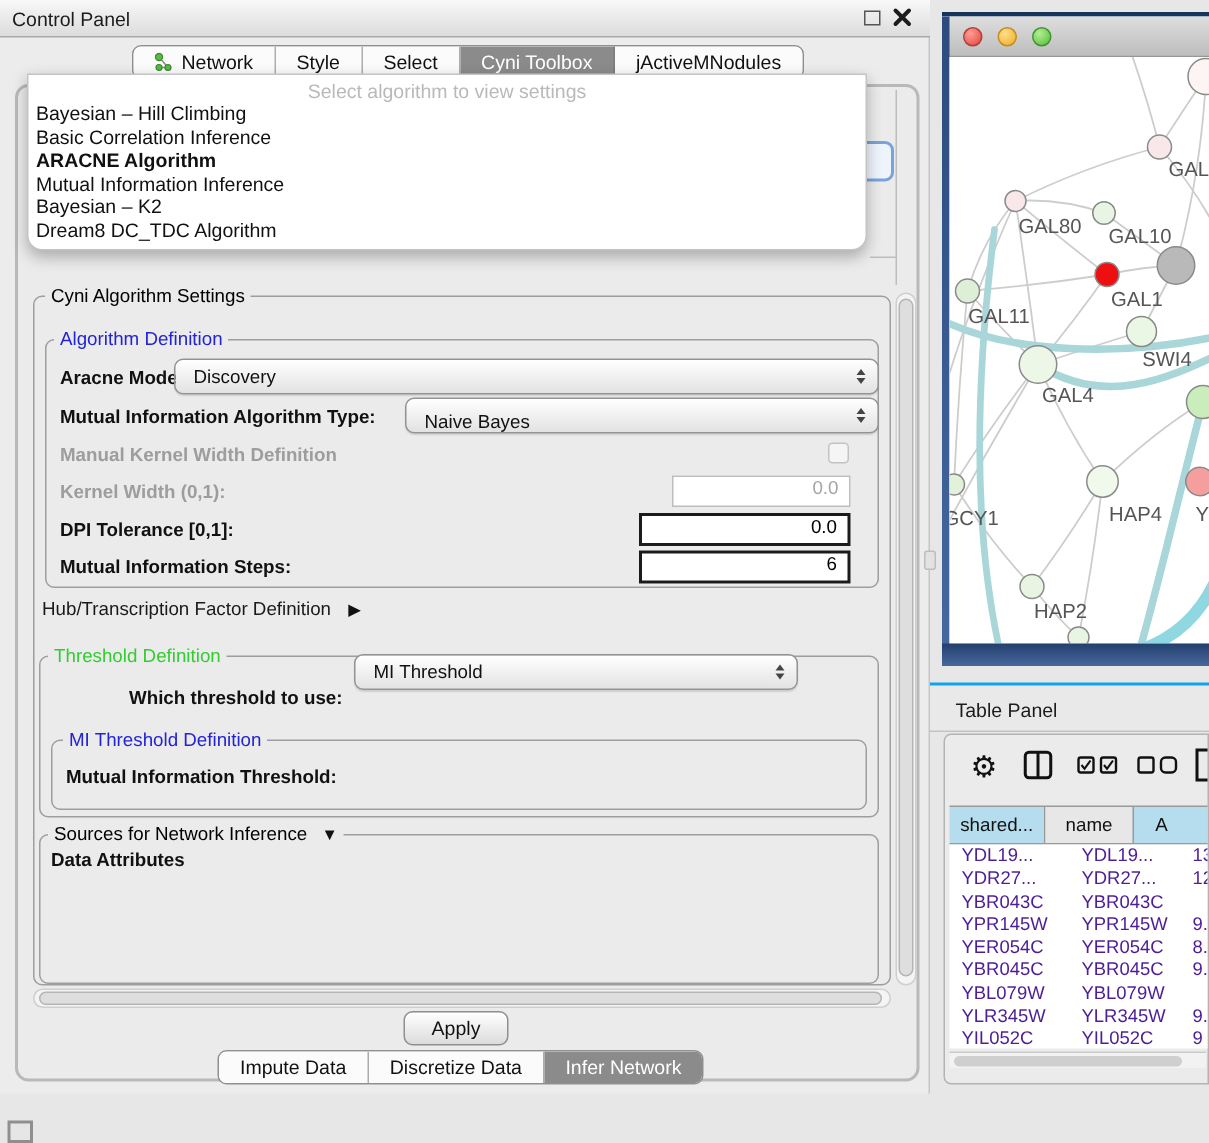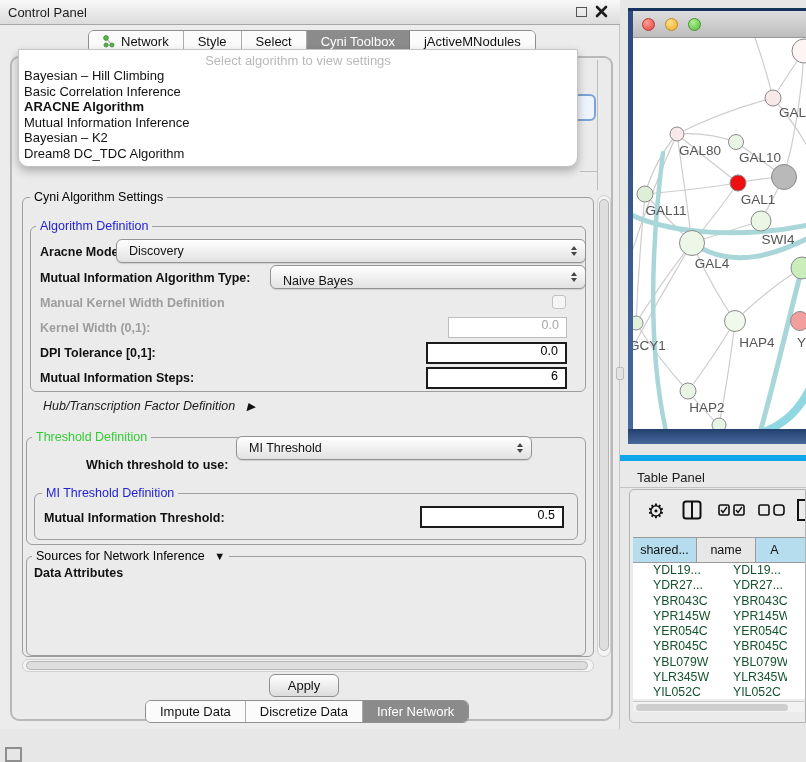--- a/index.html
+++ b/index.html
@@ -79,33 +79,33 @@
   .tl{position:absolute;top:7px;width:13px;height:13px;border-radius:50%;}
   .tl.red{left:14px;background:radial-gradient(circle at 35% 30%,#ff9d94,#e4443c);border:1px solid #b23c33;}
   .tl.yellow{left:37px;background:radial-gradient(circle at 35% 30%,#ffe08a,#f0a924);border:1px solid #bf8e1f;}
   .tl.green{left:60px;background:radial-gradient(circle at 35% 30%,#b2ef8f,#52bc3f);border:1px solid #44922f;}
   .net-left{left:0;top:3px;width:5px;height:426px;background:linear-gradient(#2c4b7e,#44689f);}
   .net-bottom{left:0;top:421px;width:178px;height:15px;background:linear-gradient(#223f6d,#49699c);}
   .net-canvas{left:5px;top:30px;width:173px;height:391px;background:#fff;overflow:hidden;}
   .net-canvas svg text{font-family:"Liberation Sans",sans-serif;font-size:13.5px;fill:#555;}
 
   
-  .tp-strip{left:620px;top:455px;width:186px;height:33px;background:#e9e9e9;border-top:6px solid #0ea5e9;border-bottom:1px solid #c3c3c3;}
+  .tp-strip{left:620px;top:455px;width:186px;height:33px;background:#e9e9e9;border-top:2px solid #0ea5e9;border-bottom:1px solid #c3c3c3;}
   .tp-title{left:17px;top:9px;font-size:13px;color:#1c1c1c;}
   .tp-panel{left:629px;top:489px;width:177px;height:234px;background:#ebebeb;border:1px solid #b3b3b3;border-radius:5px 0 0 5px;overflow:hidden;}
   .tp-toolbar{left:0;top:0;width:177px;height:47px;}
   .gear{position:absolute;left:17px;top:9px;font-size:20px;color:#111;}
   .tbl{position:absolute;left:3px;top:47px;width:174px;}
   .tbl-header{display:flex;height:26px;border-top:1px solid #9a9a9a;border-bottom:1px solid #9a9a9a;}
   .th{display:flex;align-items:center;justify-content:center;font-size:12.5px;color:#111;border-right:1px solid #9a9a9a;height:100%;}
   .th.hl{background:#b5dded;}
   .th.plain{background:#e7e7e7;}
   .tbl-body{background:#fff;}
   .tr{display:flex;height:15.3px;}
-  .td{font-size:12.3px;color:#14532d;padding-left:20px;white-space:nowrap;overflow:hidden;line-height:15.3px;}
+  .td{font-size:12.3px;color:#4c1d95;padding-left:8px;white-space:nowrap;overflow:hidden;line-height:15.3px;}
   .tp-hscroll{position:absolute;left:3px;top:211px;width:171px;height:11px;background:#f2f2f2;border-top:1px solid #c9c9c9;}
   .tp-hthumb{position:absolute;left:3px;top:2px;width:152px;height:7px;background:#cfcfcf;border-radius:4px;}
 
   .splitter{left:616px;top:367px;width:8px;height:13px;background:#e2e2e2;border:1px solid #bdbdbd;border-radius:2px;}
   .dock-icon{left:5px;top:747px;width:17px;height:15px;border:2px solid #8f8f8f;background:#e6e6e6;}
 </style>
 </head>
 <body>
 
 <div class="stage">
@@ -187,43 +187,40 @@
     <span class="lbl b" style="left:40px;top:346px;">DPI Tolerance [0,1]:</span>
     <div class="tfield strong" style="left:426px;top:342px;width:141px;height:22px;">
         <span>0.0</span>
       </div>
 
     <span class="lbl b" style="left:40px;top:371px;">Mutual Information Steps:</span>
     <div class="tfield strong" style="left:426px;top:367px;width:141px;height:22px;">
         <span>6</span>
       </div>
 
-    <div class="expander" style="left:43px;top:399px;font-style:italic;">
+    <div class="expander" style="left:28px;top:399px;">
       <span>Hub/Transcription Factor Definition</span>
       <span class="tri-glyph" style="margin-left:8px;">▶</span>
     </div>
 
     <div class="abs group" style="left:26px;top:437px;width:560px;height:108px;"></div>
     <span class="gtitle green" style="left:32px;top:430px;">Threshold Definition</span>
 
     <span class="lbl b" style="left:86px;top:458px;">Which threshold to use:</span>
     <div class="combo" style="left:236px;top:436px;width:296px;height:24px;">
       <span>MI Threshold</span>
       <span class="arrows">
           <span class="tri-up"></span>
           <span class="tri-dn"></span>
         </span>
     </div>
 
     <div class="abs group" style="left:34px;top:493px;width:544px;height:47px;"></div>
     <span class="gtitle blue" style="left:42px;top:486px;">MI Threshold Definition</span>
     <span class="lbl b" style="left:44px;top:511px;">Mutual Information Threshold:</span>
-    <div class="tfield strong" style="left:420px;top:506px;width:144px;height:22px;">
-        <span>0.5</span>
-      </div>
 
     <div class="abs group" style="left:26px;top:556px;width:560px;height:100px;"></div>
     <span class="gtitle" style="left:32px;top:549px;">
       <span>Sources for Network Inference</span>
       <span class="tri-glyph" style="margin-left:6px;">▼</span>
     </span>
     <span class="lbl b" style="left:34px;top:566px;">Data Attributes</span>
 
 
     <div class="abs vscroll-track">

